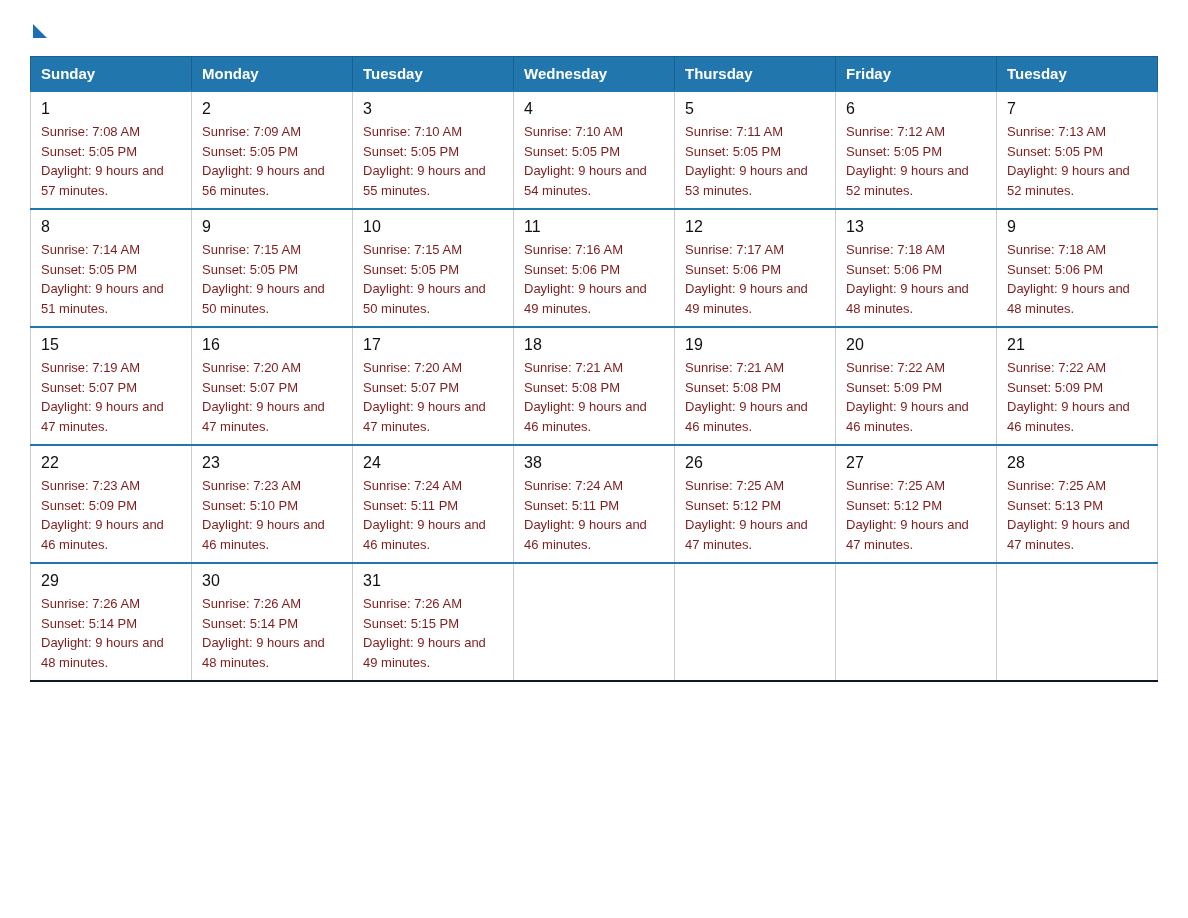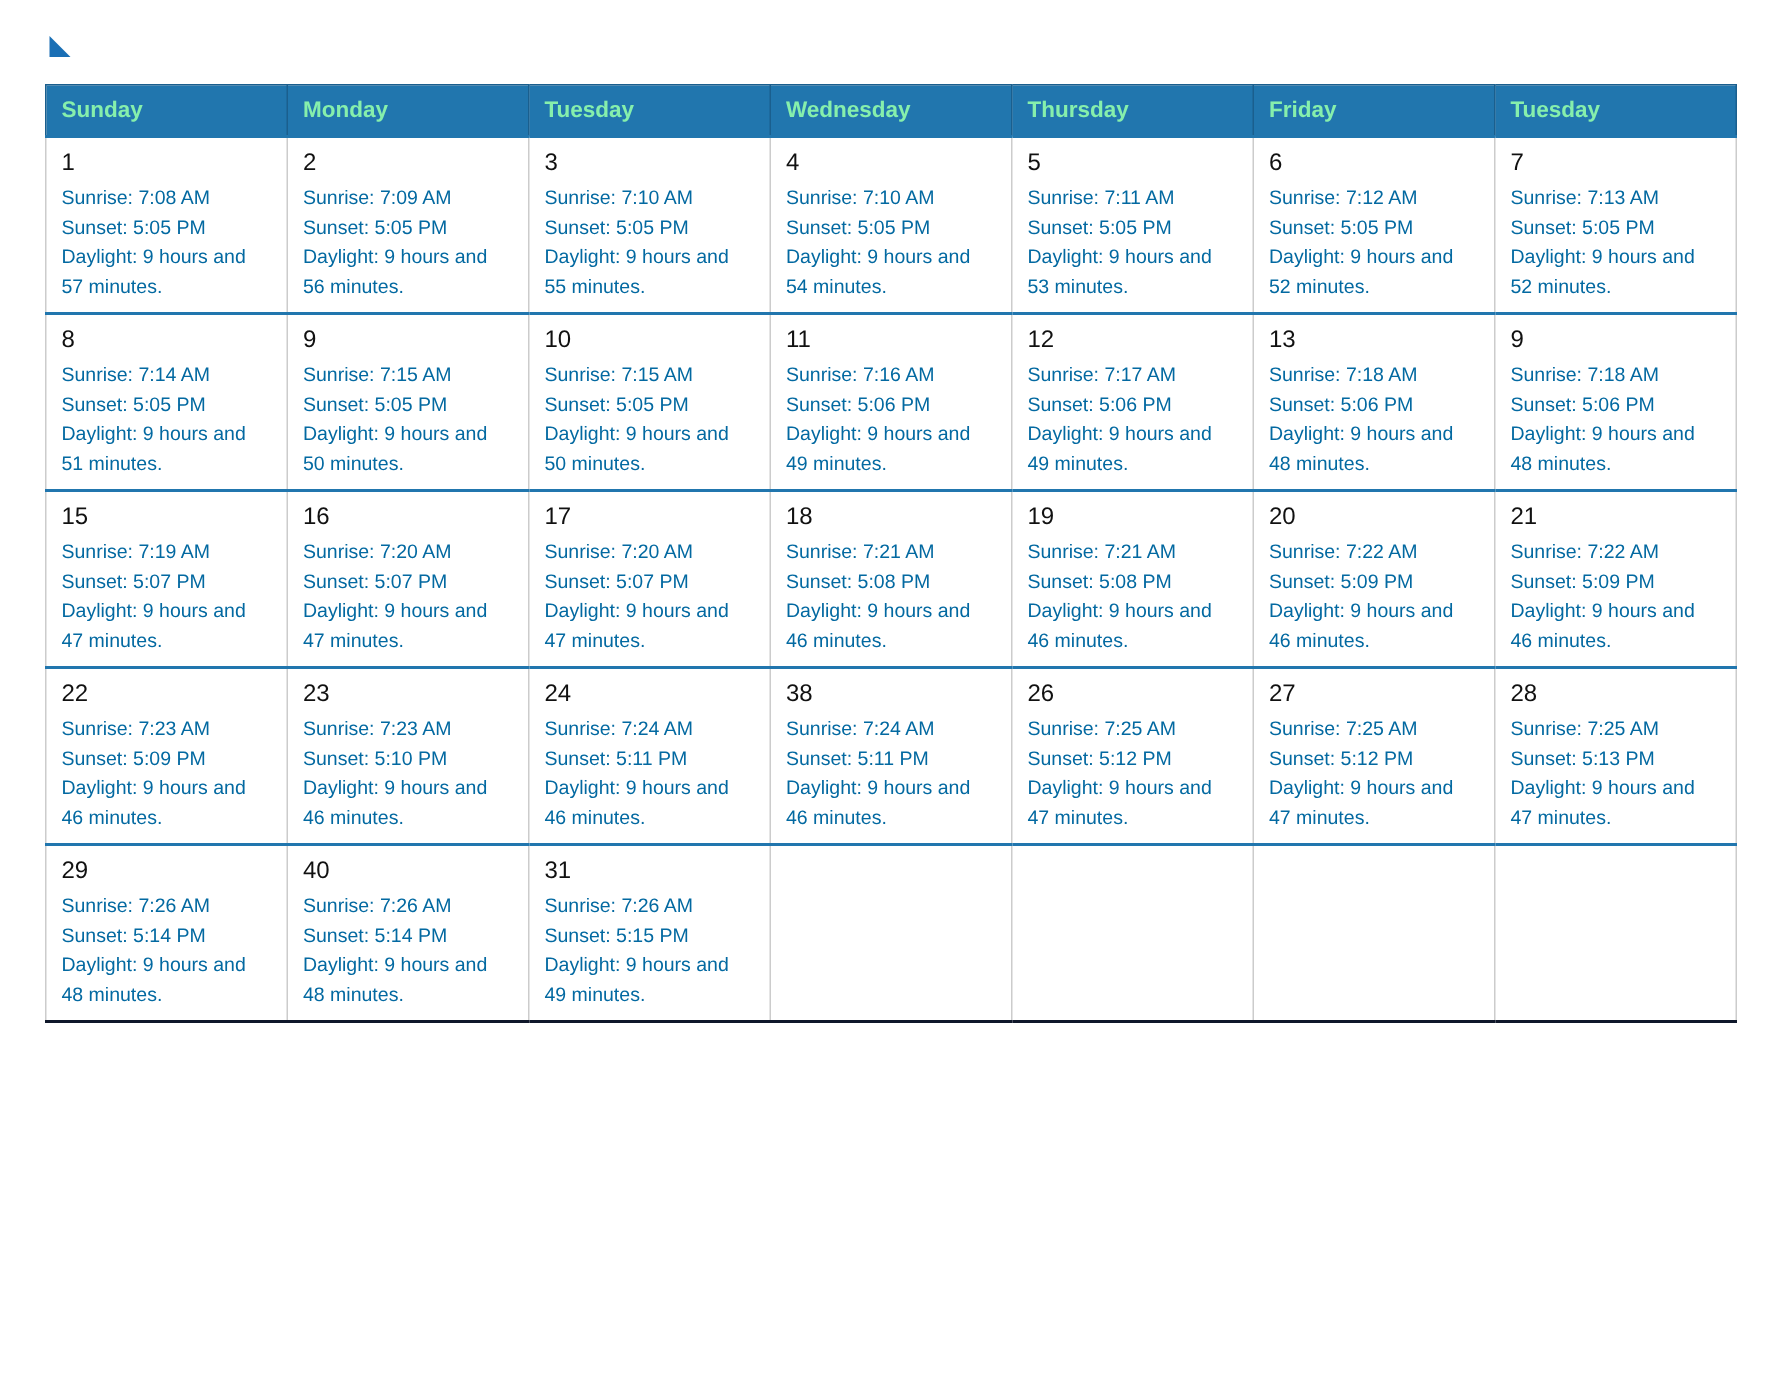--- a/index.html
+++ b/index.html
@@ -59,21 +59,21 @@
       font-size: 22px;
       color: #444;
       margin-top: 4px;
     }
     .calendar {
       width: 100%;
       border-collapse: collapse;
     }
     .calendar th {
       background-color: #2176ae;
-      color: #86efac;
+      color: #ffffff;
       font-size: 15px;
       font-weight: bold;
       padding: 8px 10px;
       text-align: left;
       border: 1px solid #1a5f8e;
     }
     .calendar td {
       vertical-align: top;
       padding: 8px 10px;
       border-left: 1px solid #ccc;
@@ -89,21 +89,21 @@
     }
     .day-number {
       font-size: 16px;
       font-weight: normal;
       color: #111;
       display: block;
       margin-bottom: 4px;
     }
     .day-info {
       font-size: 13px;
-      color: #0369a1;
+      color: #7f1d1d;
       line-height: 1.5;
     }
     .empty-cell {
       background: #fff;
     }
     .last-row td {
       border-bottom: 2px solid #0f172a;
     }
   </style>
 </head>
@@ -375,21 +375,21 @@
       <tr class="week-row last-row">
         <td>
         <span class="day-number">29</span>
         <div class="day-info">
           Sunrise: 7:26 AM<br>
           Sunset: 5:14 PM<br>
           Daylight: 9 hours and 48 minutes.
         </div>
       </td>
         <td>
-        <span class="day-number">40</span>
+        <span class="day-number">30</span>
         <div class="day-info">
           Sunrise: 7:26 AM<br>
           Sunset: 5:14 PM<br>
           Daylight: 9 hours and 48 minutes.
         </div>
       </td>
         <td>
         <span class="day-number">31</span>
         <div class="day-info">
           Sunrise: 7:26 AM<br>

